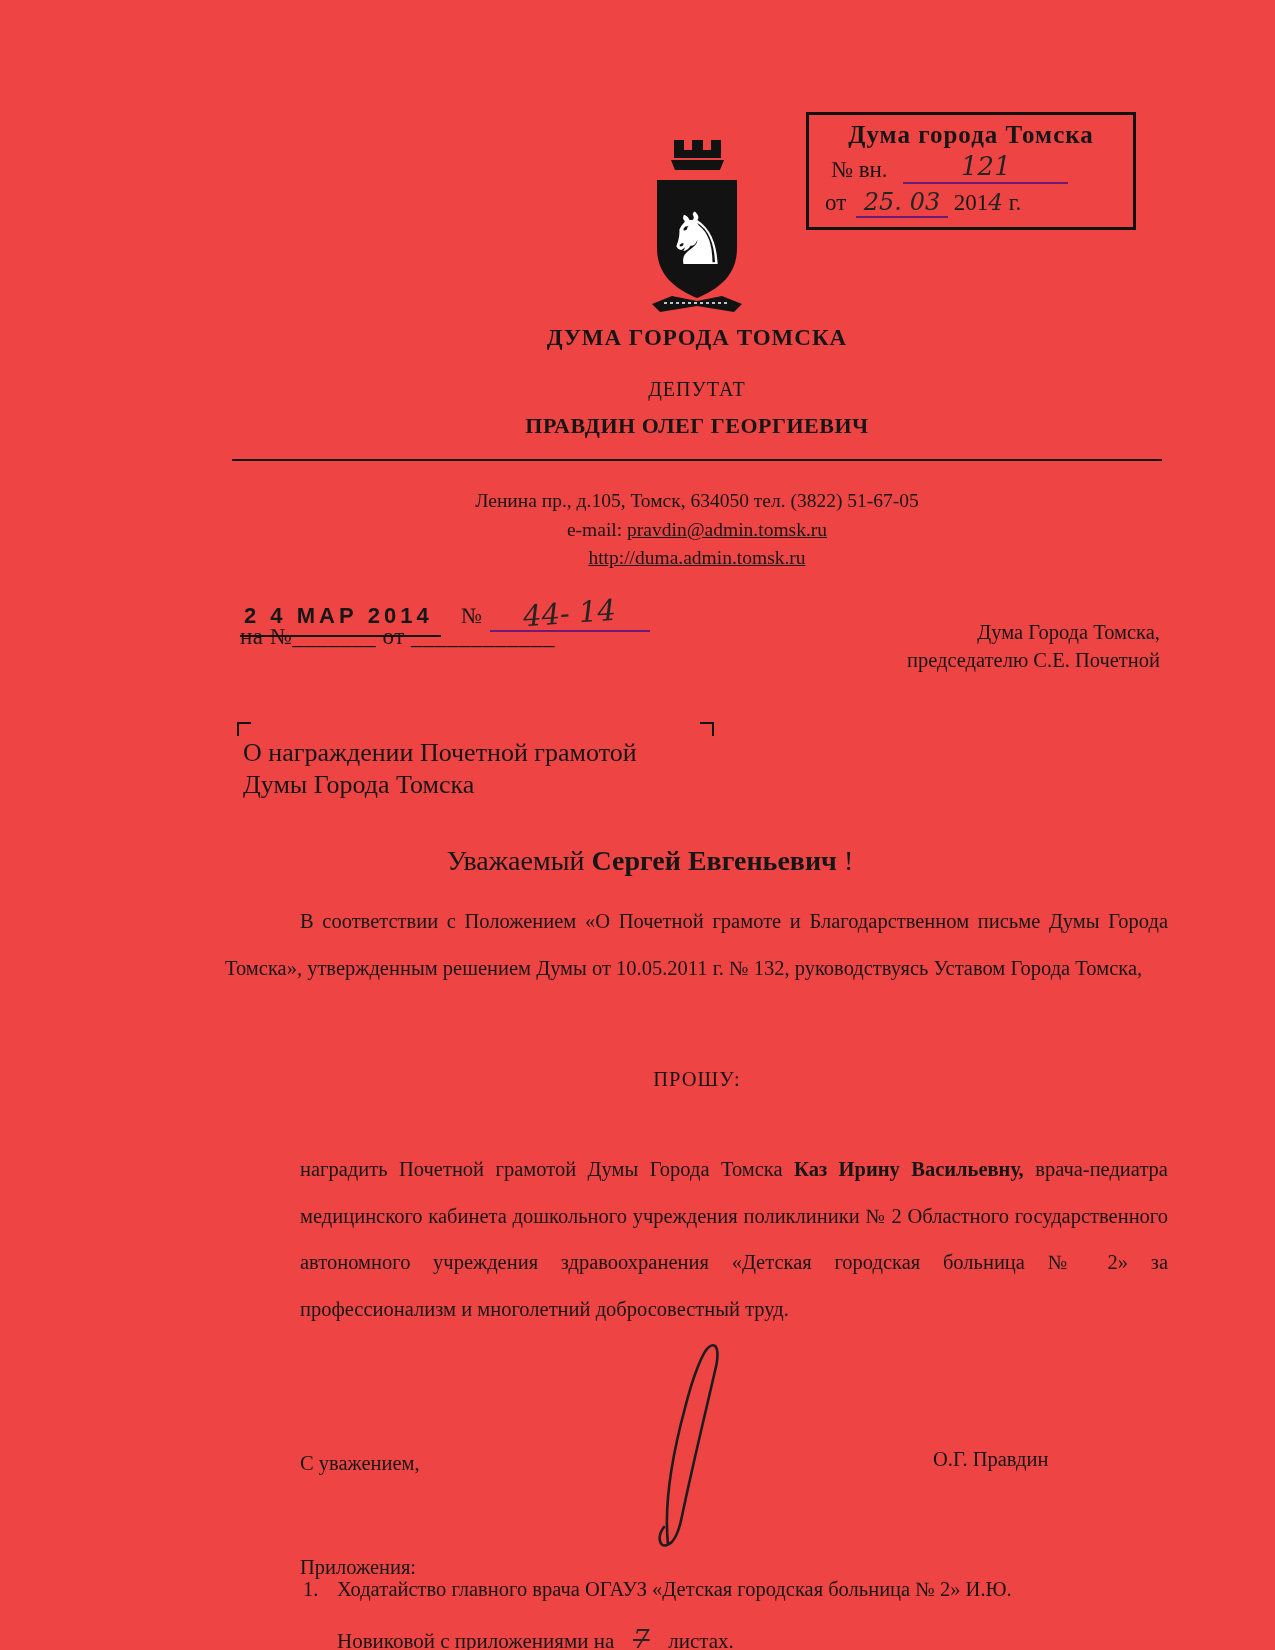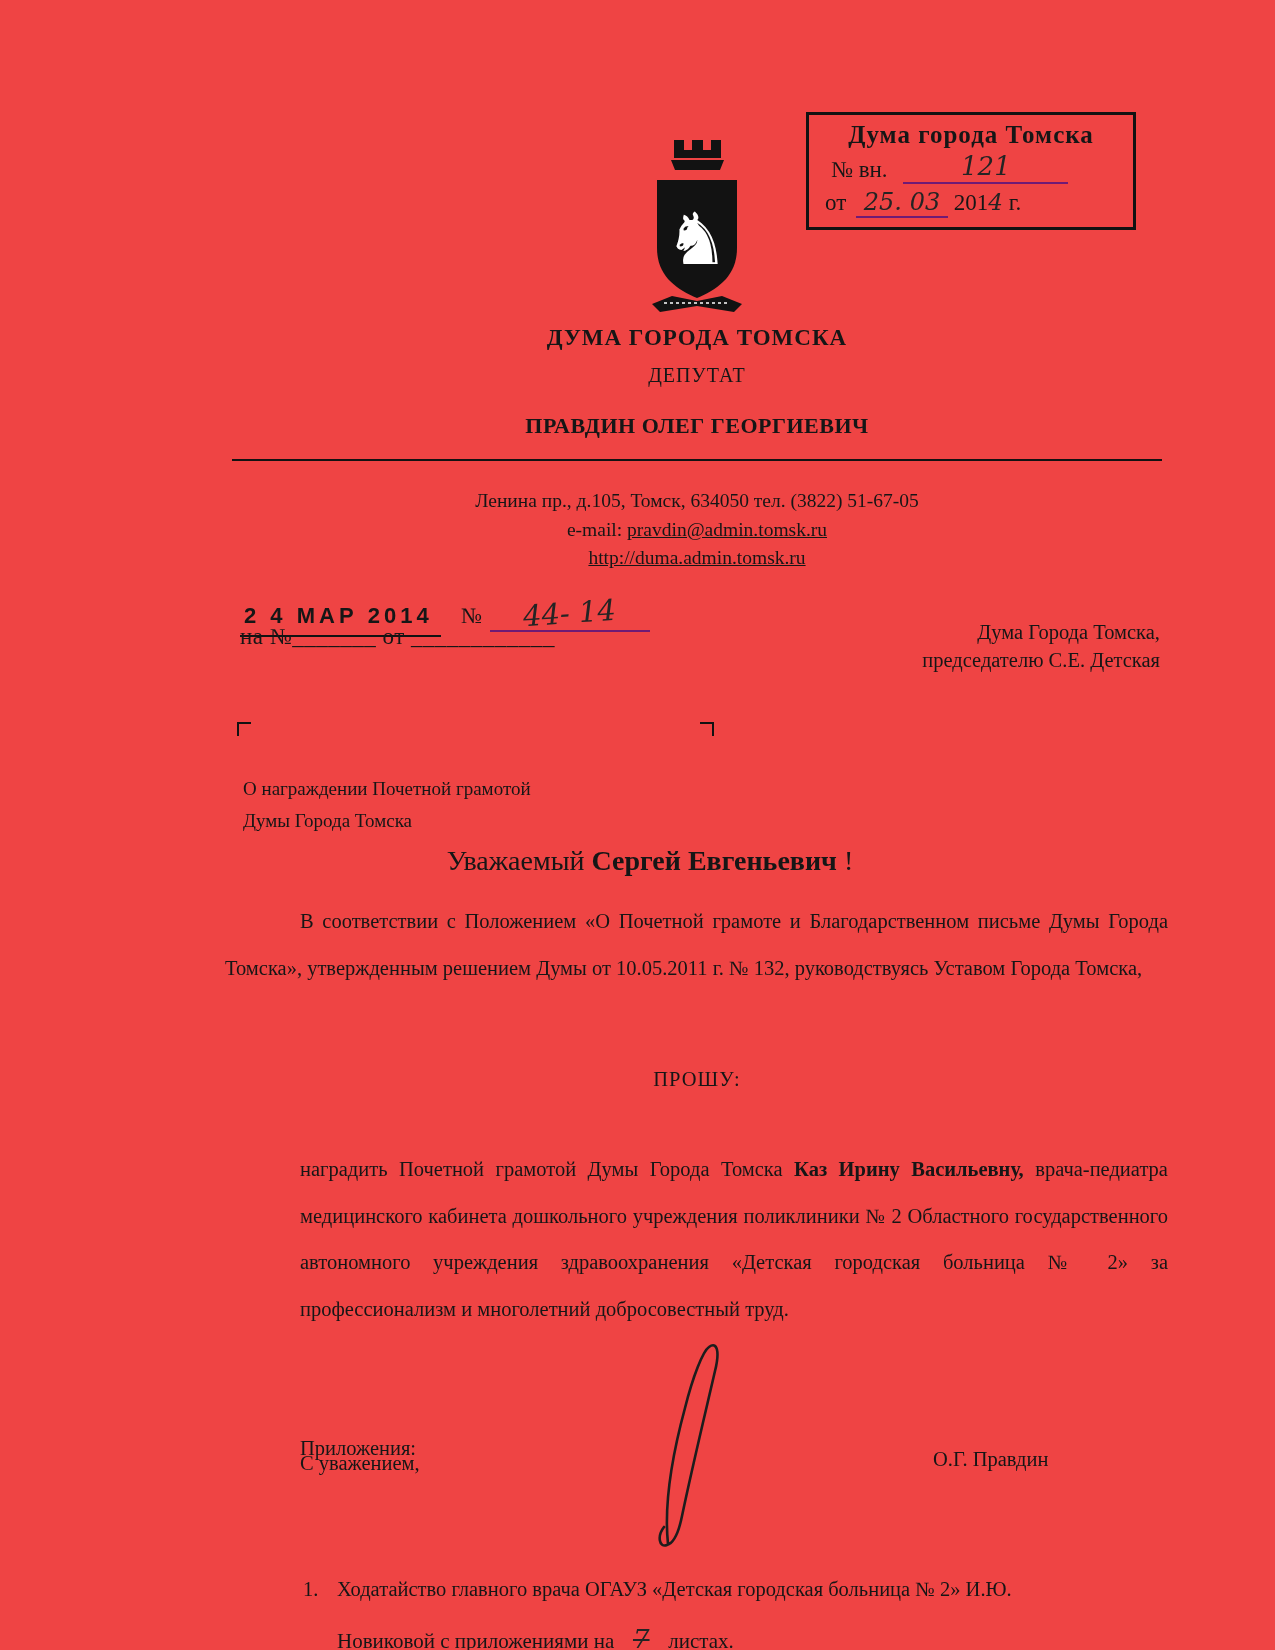--- a/index.html
+++ b/index.html
@@ -24,21 +24,21 @@
   .hw-ul { display:inline-block; border-bottom:2px solid #701a75; text-align:center; }
   .stamp-num-line { width:165px; margin-left:10px; font-size:26px; transform:translateY(-2px); }
   .stamp-date-line { width:92px; margin-left:4px; font-size:24px; }
 
   
   .emblem { left:638px; top:136px; width:118px; height:178px; }
 
   
   .center-col { left:232px; width:930px; text-align:center; }
   .org-name   { top:325px; font-size:23px; font-weight:bold; letter-spacing:1px; }
-  .role       { top:364px; font-size:20px; letter-spacing:1px; }
+  .role       { top:378px; font-size:20px; letter-spacing:1px; }
   .deputy     { top:413px; font-size:22px; font-weight:bold; letter-spacing:0.5px; }
   .rule       { left:232px; top:459px; width:930px; height:2px; background:#121212; }
   .addr       { top:490px; font-size:19.5px; }
   .email-row  { top:519px; font-size:19.5px; }
   .site-row   { top:547px; font-size:19.5px; }
   .link { text-decoration:underline; color:#161616; }
 
   
   .ref-row { left:240px; top:596px; white-space:nowrap; }
   .date-stamp {
@@ -50,21 +50,21 @@
   .hw-number { width:160px; font-size:29px; margin-left:4px; }
   .hw-number .hw { display:inline-block; transform:rotate(-4deg); }
   .onref-row { left:240px; top:624px; font-size:23px; letter-spacing:0.5px; }
 
   
   .addressee { left:790px; top:618px; width:370px; text-align:right; font-size:20.5px; line-height:28px; }
 
   
   .corner-l { left:237px; top:722px; width:12px; height:12px; border-left:2px solid #121212; border-top:2px solid #121212; }
   .corner-r { left:700px; top:722px; width:12px; height:12px; border-right:2px solid #121212; border-top:2px solid #121212; }
-  .subject { left:243px; top:773px; width:430px; font-size:19px; line-height:32px; }
+  .subject { left:243px; top:737px; width:430px; font-size:26px; line-height:32px; }
 
   
   .salutation { left:100px; top:845px; width:1100px; text-align:center; font-size:28px; }
   .salutation b { font-weight:bold; }
   .para1 {
     left:225px; top:898px; width:943px; font-size:20.5px; line-height:46.5px;
     text-align:justify; text-indent:75px;
   }
   .request-heading { left:232px; top:1068px; width:930px; text-align:center; font-size:20.5px; letter-spacing:1px; }
   .para2 {
@@ -72,21 +72,21 @@
     text-align:justify;
   }
   .para2 b { font-weight:bold; }
 
   
   .signature { left:608px; top:1338px; width:150px; height:215px; }
   .regards { left:300px; top:1452px; font-size:20.5px; }
   .signer  { left:933px; top:1448px; font-size:20.5px; }
 
   
-  .attach-heading { left:300px; top:1437px; font-size:20.5px; }
+  .attach-heading { left:300px; top:1556px; font-size:20.5px; }
   .attach-item1 { left:303px; top:1578px; font-size:20.5px; white-space:nowrap; }
   .attach-item1 .num { display:inline-block; width:34px; }
   .attach-item2 { left:337px; top:1626px; font-size:21px; line-height:26px; white-space:nowrap; }
   .hw-seven { font-size:26px; text-decoration:line-through; margin:0 6px; }
   .page-count-line { display:inline-block; width:46px; border-bottom:2px solid #121212; text-align:center; margin:0 4px; }
 </style>
 </head>
 <body>
 
 <div class="page">
@@ -132,21 +132,21 @@
 
   <div class="abs ref-row">
     <span class="date-stamp">2 4 МАР 2014</span>
     <span class="num-label">№</span>
     <span class="hw-ul hw-number"><span class="hw">44- 14</span></span>
   </div>
   <div class="abs onref-row">на №_______  от ____________</div>
 
   <div class="abs addressee">
     <div>Дума Города Томска,</div>
-    <div>председателю С.Е. Детская</div>
+    <div>председателю С.Е. Почетной</div>
   </div>
 
   <div class="abs corner-l"></div>
   <div class="abs corner-r"></div>
   <div class="abs subject">
     <div>О награждении Почетной грамотой</div>
     <div>Думы Города Томска</div>
   </div>
 
   <div class="abs salutation">

